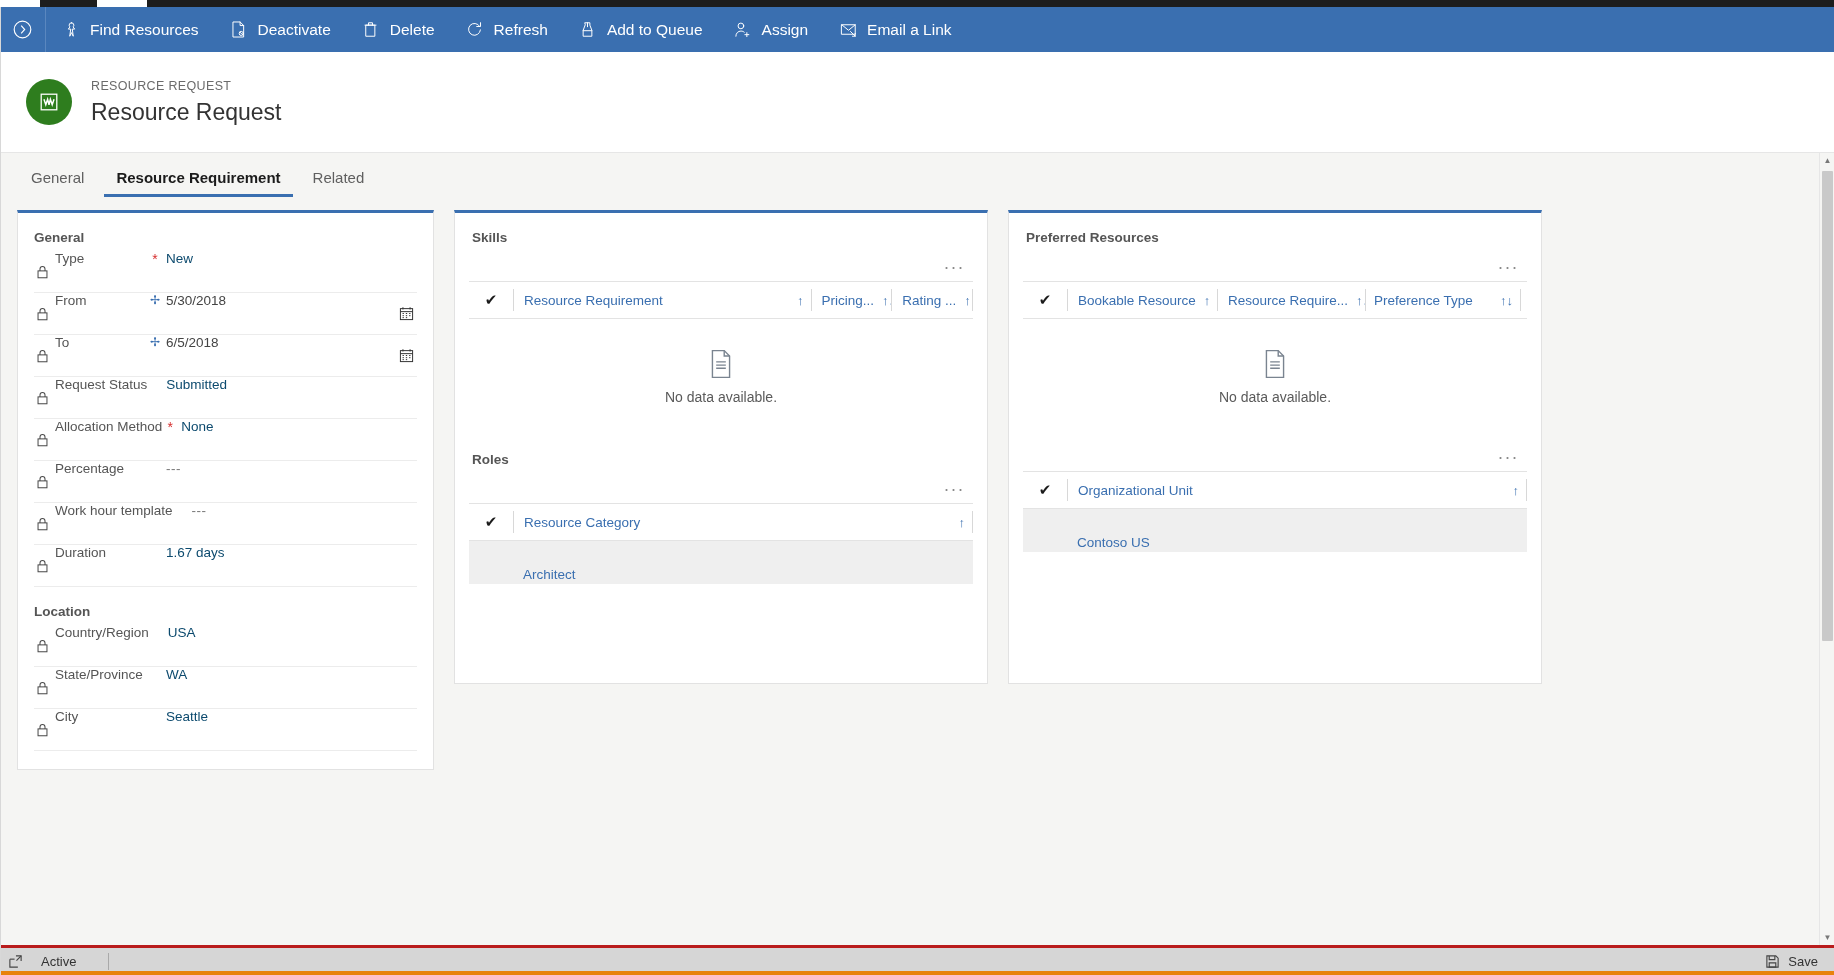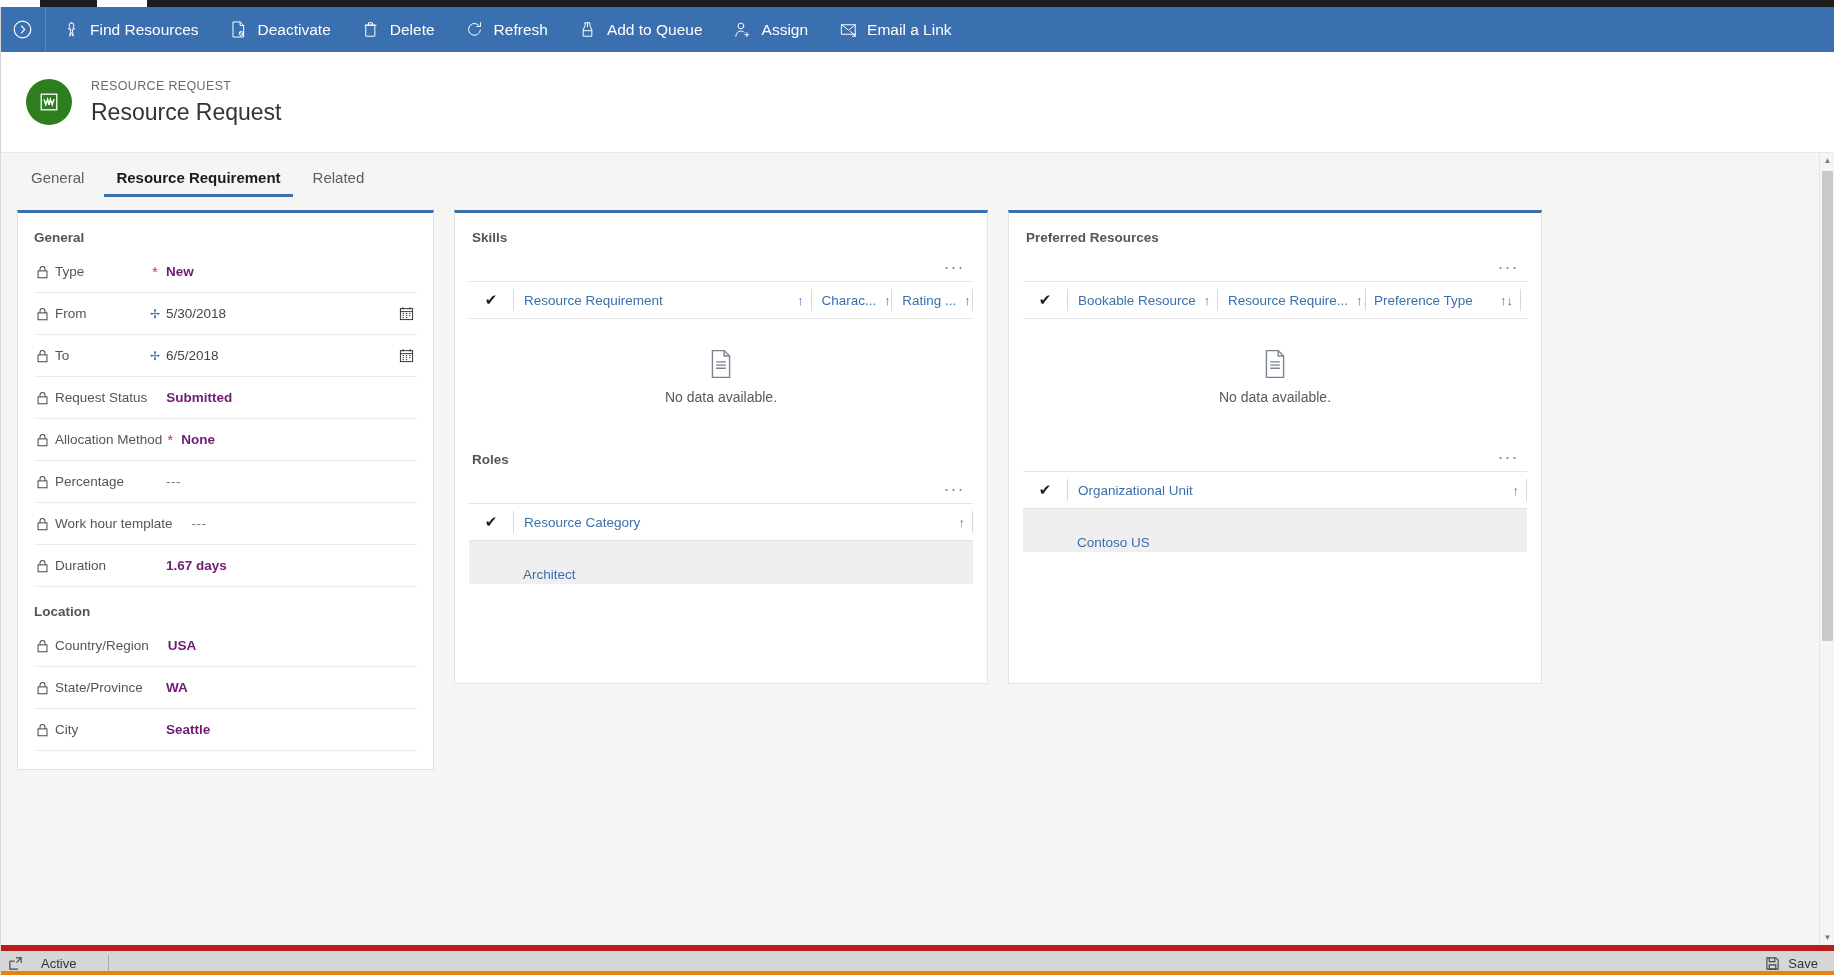--- a/index.html
+++ b/index.html
@@ -111,35 +111,35 @@
   .card.left   { width: 417px; height: 560px; overflow: hidden; }
   .card.mid    { width: 534px; height: 474px; }
   .card.right  { width: 534px; height: 474px; }
 
   
   .sec-title {
     font-size: 13.5px; color: #555; font-weight: bold;
     padding: 17px 0 6px 16px;
   }
   .field {
-    display: flex; align-items: center;
+    display: flex; 
     height: 42px; margin: 0 16px;
     border-bottom: 1px solid #ececec;
     font-size: 13.5px;
   }
   .field .lockico {
     width: 16px; flex: 0 0 16px; display: flex; align-items: center; justify-content: center;
     margin-right: 5px;
   }
   .field .flabel { color: #555; flex: 1 1 auto; white-space: nowrap; }
   .field .req { width: 16px; flex: 0 0 16px; text-align: center; font-size: 14px; }
   .field .req.red { color: #d62e2e; }
   .field .req.blue { color: #3a6fb0; font-size: 12px; }
   .field .fvalue {
-    width: 232px; flex: 0 0 232px; color: #701a75; font-weight: bold; font-size: 13.5px;
+    width: 232px; flex: 0 0 232px; color: #0c4a6e; font-weight: normal; font-size: 13.5px;
     padding-left: 3px;
   }
   .field .fvalue.plain { font-weight: normal; color: #444; }
   .field .fvalue.muted { font-weight: normal; color: #777; letter-spacing: .5px; }
   .field .calico { width: 22px; flex: 0 0 22px; display: flex; align-items: center; justify-content: center; }
 
   
   .subsec { padding: 0 14px; }
   .subsec .subtitle {
     font-size: 13.5px; color: #555; font-weight: bold; padding: 17px 0 0 3px;
@@ -197,21 +197,21 @@
     position: absolute; left: 2px; width: 11px; top: 18px; height: 470px;
     background: #c9c9c9; border-radius: 1px; cursor: pointer;
   }
 
   
   .footer {
     flex: 0 0 30px; height: 30px;
     background: #d6d6d6;
     display: flex; align-items: center;
     font-size: 13px; color: #333;
-    border-top: 6px solid #b91c1c;
+    border-top: 3px solid #b91c1c;
   }
   .footer-left { display: flex; align-items: center; padding-left: 8px; gap: 18px; }
   .footer .sep { width: 1px; height: 17px; background: #a9a9a9; margin-left: 14px; }
   .footer-right {
     margin-left: auto; display: flex; align-items: center; gap: 8px; padding-right: 16px;
     cursor: pointer;
   }
   .orange-bar {
     position: absolute; left: 0; bottom: 0; width: 1834px; height: 4px; background: #e8820c;
   }
@@ -493,21 +493,21 @@
           <div class="ellipsis-row">
             <span class="ell-btn">...</span>
           </div>
           <div class="grid-head" id="skills-head">
               <span class="gh-check">✔</span>
               <div class="gh-col" style="width: 330px;">
                 <span>Resource Requirement</span>
                 <span class="sortico">↑</span>
               </div>
               <div class="gh-col" style="width: 88px;">
-                <span>Charac...</span>
+                <span>Pricing...</span>
                 <span class="sortico">↑↓</span>
               </div>
               <div class="gh-col" style="width: 88px;">
                 <span>Rating ...</span>
                 <span class="sortico">↑↓</span>
               </div>
               <div class="gh-end"></div>
             </div>
           <div class="nodata">
             <svg width="26" height="30" viewBox="0 0 24 28" fill="none" stroke="#7a8490" stroke-width="1.3">

